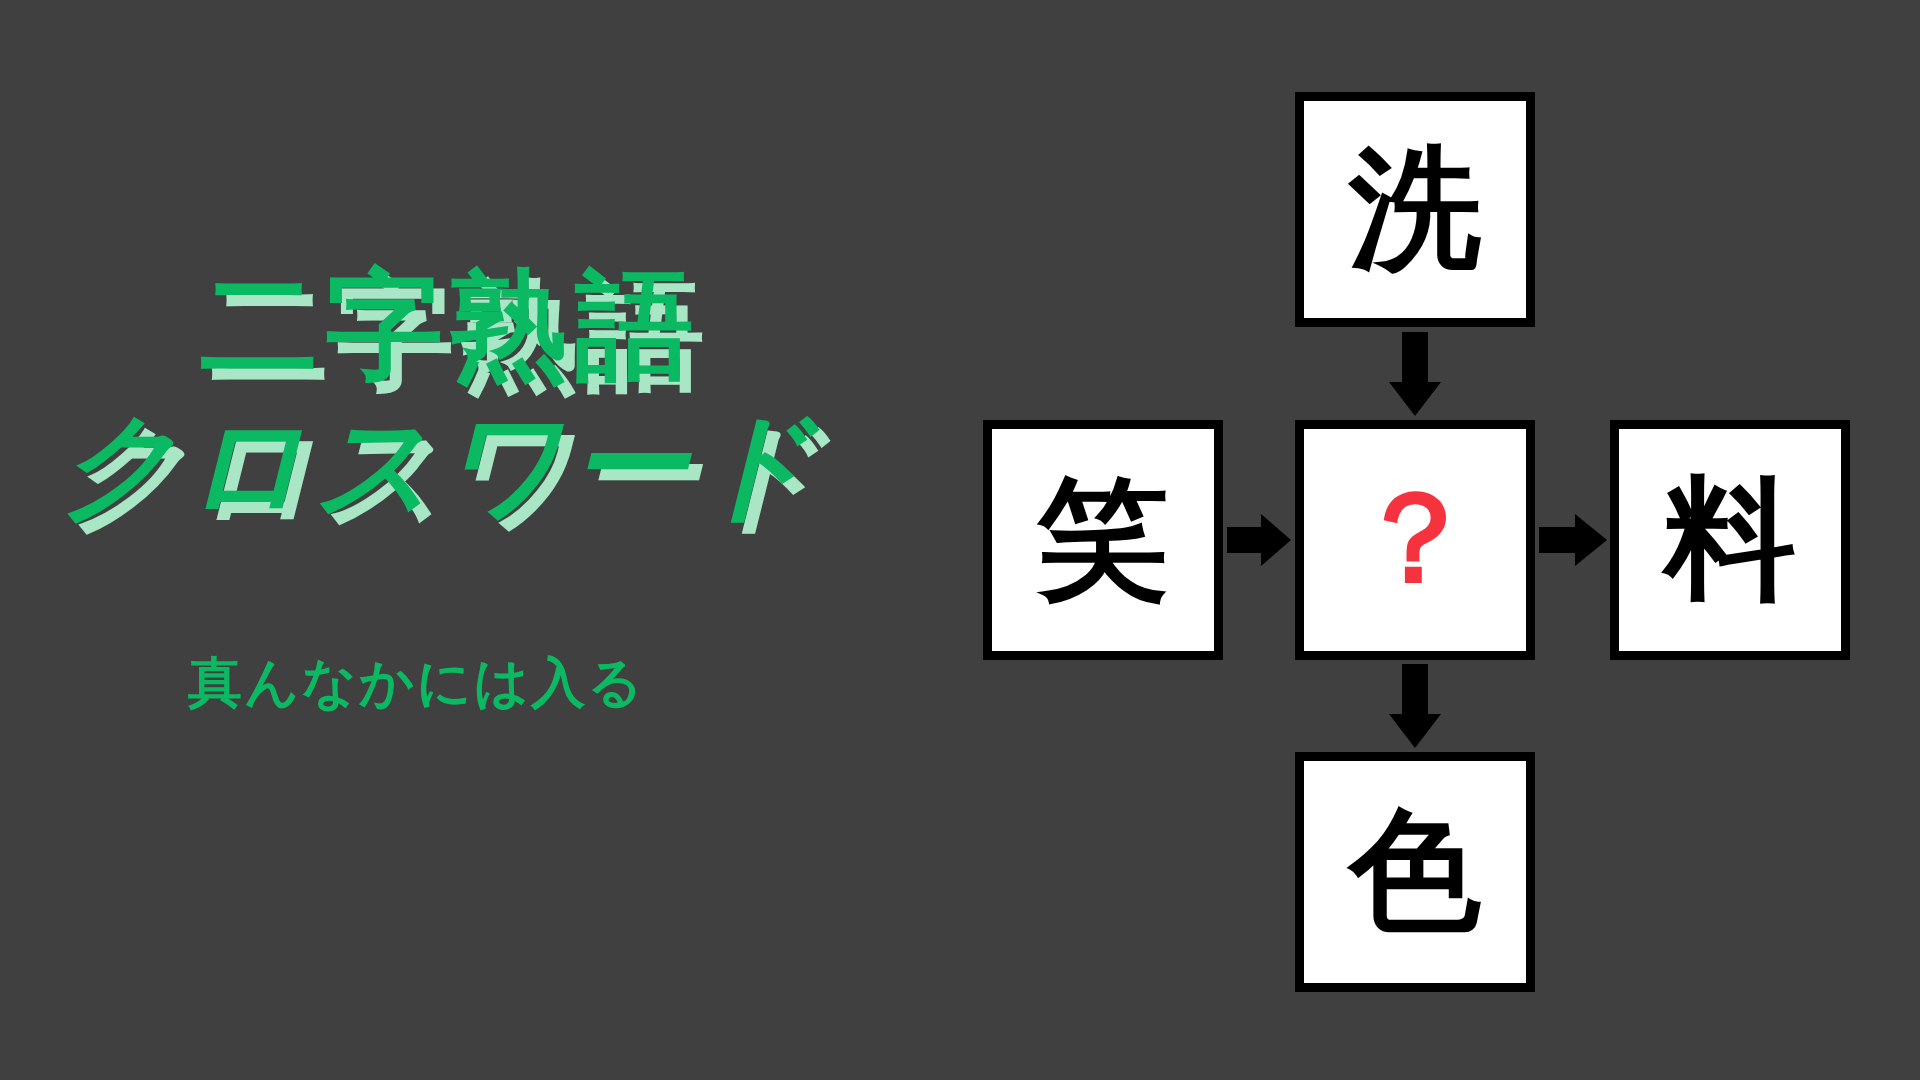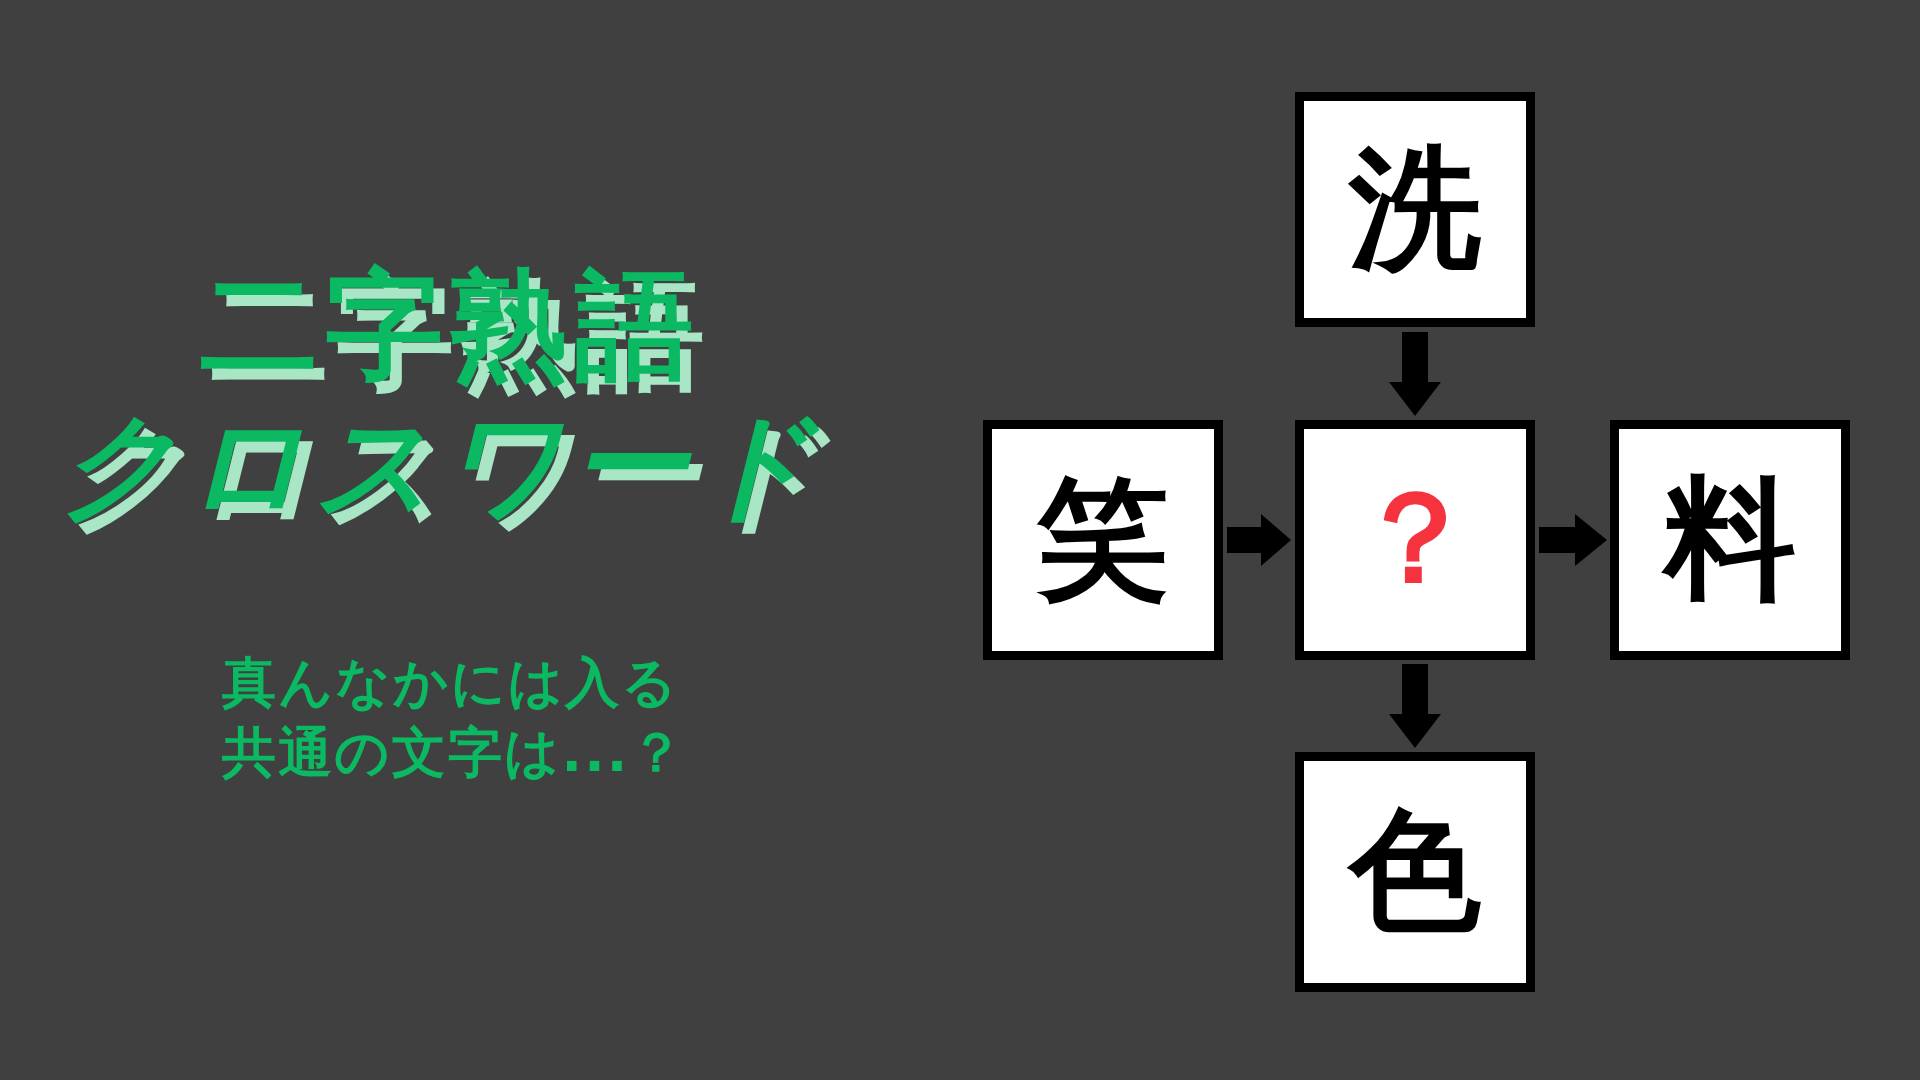--- a/index.html
+++ b/index.html
@@ -64,21 +64,20 @@
 
   .subtitle-block {
     position: absolute;
     left: 188px;
     top: 648px;
     font-weight: 700;
     font-size: 54px;
     line-height: 1.30;
     letter-spacing: 0.04em;
     white-space: nowrap;
-    margin-left: 34px;
   }
   .subtitle-line { display: block; }
 
   
   .diagram {
     position: absolute;
     left: 950px;
     top: 0;
     width: 970px;
     height: 1080px;
@@ -182,21 +181,20 @@
       <span class="title-main" style="color:#0BB963">二字熟語</span>
     </div>
 
     <div class="title-line title-line-2">
       <span class="title-shadow" style="color:#A9E6C6">クロスワード</span>
       <span class="title-main" style="color:#0BB963">クロスワード</span>
     </div>
 
     <div class="subtitle-block" style="color:#0BB963">
       <span class="subtitle-line">真んなかには入る</span>
-      <span class="subtitle-line">共通の文字は...？</span>
     </div>
 
   </div>
 
   <div class="diagram">
 
     <div class="cell cell-top">
       <span class="glyph">洗</span>
     </div>
 

